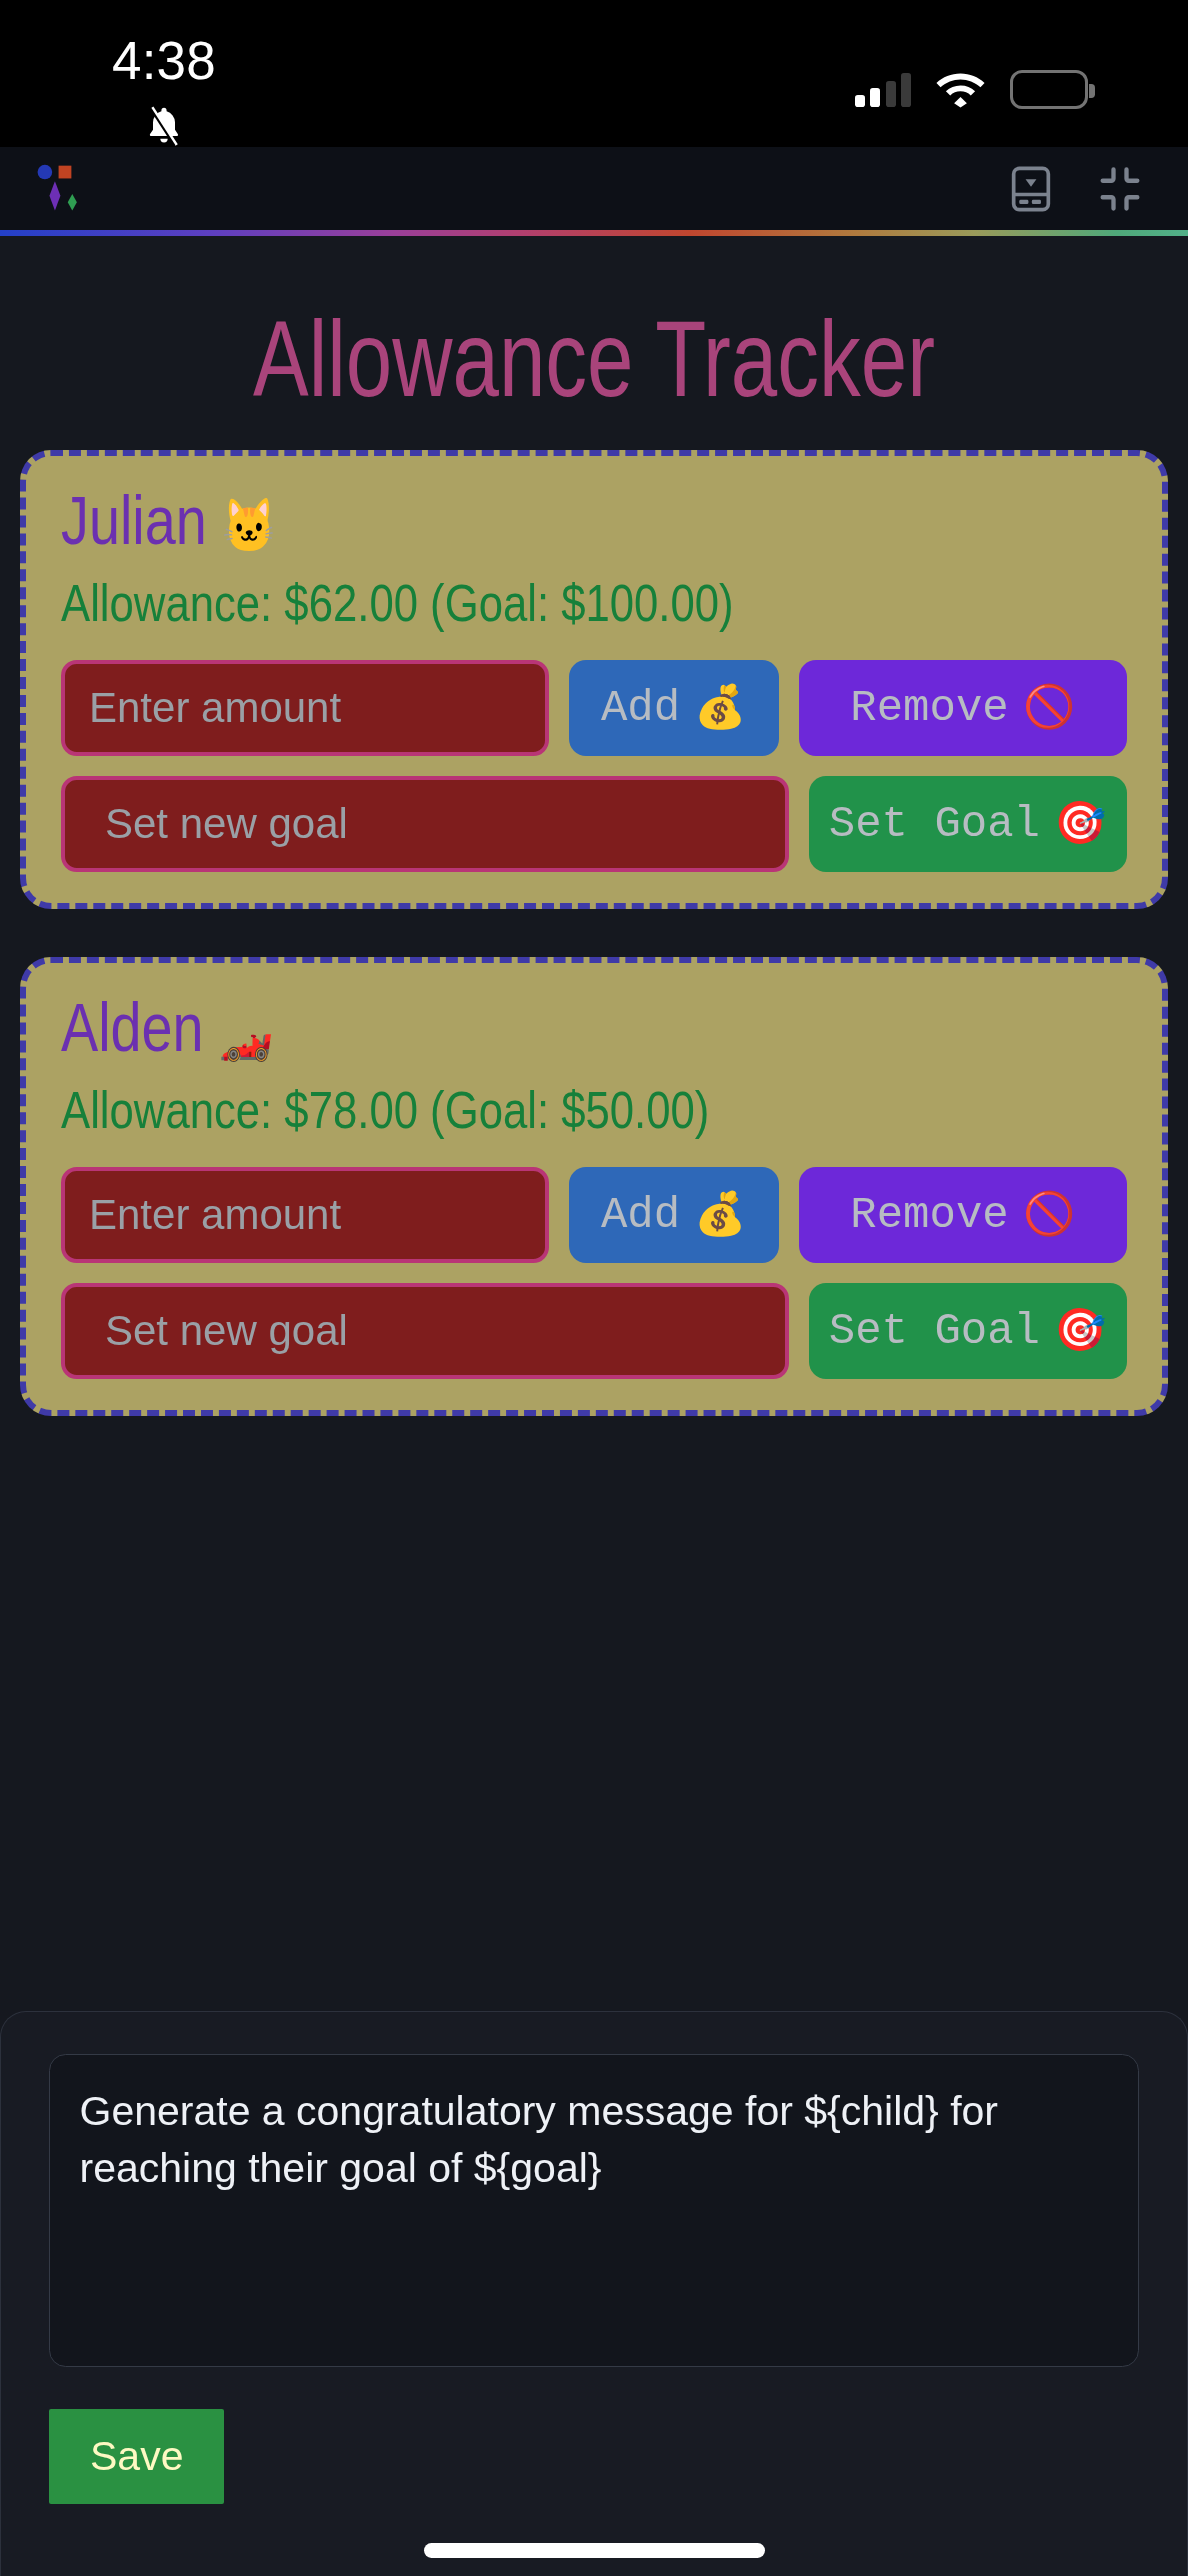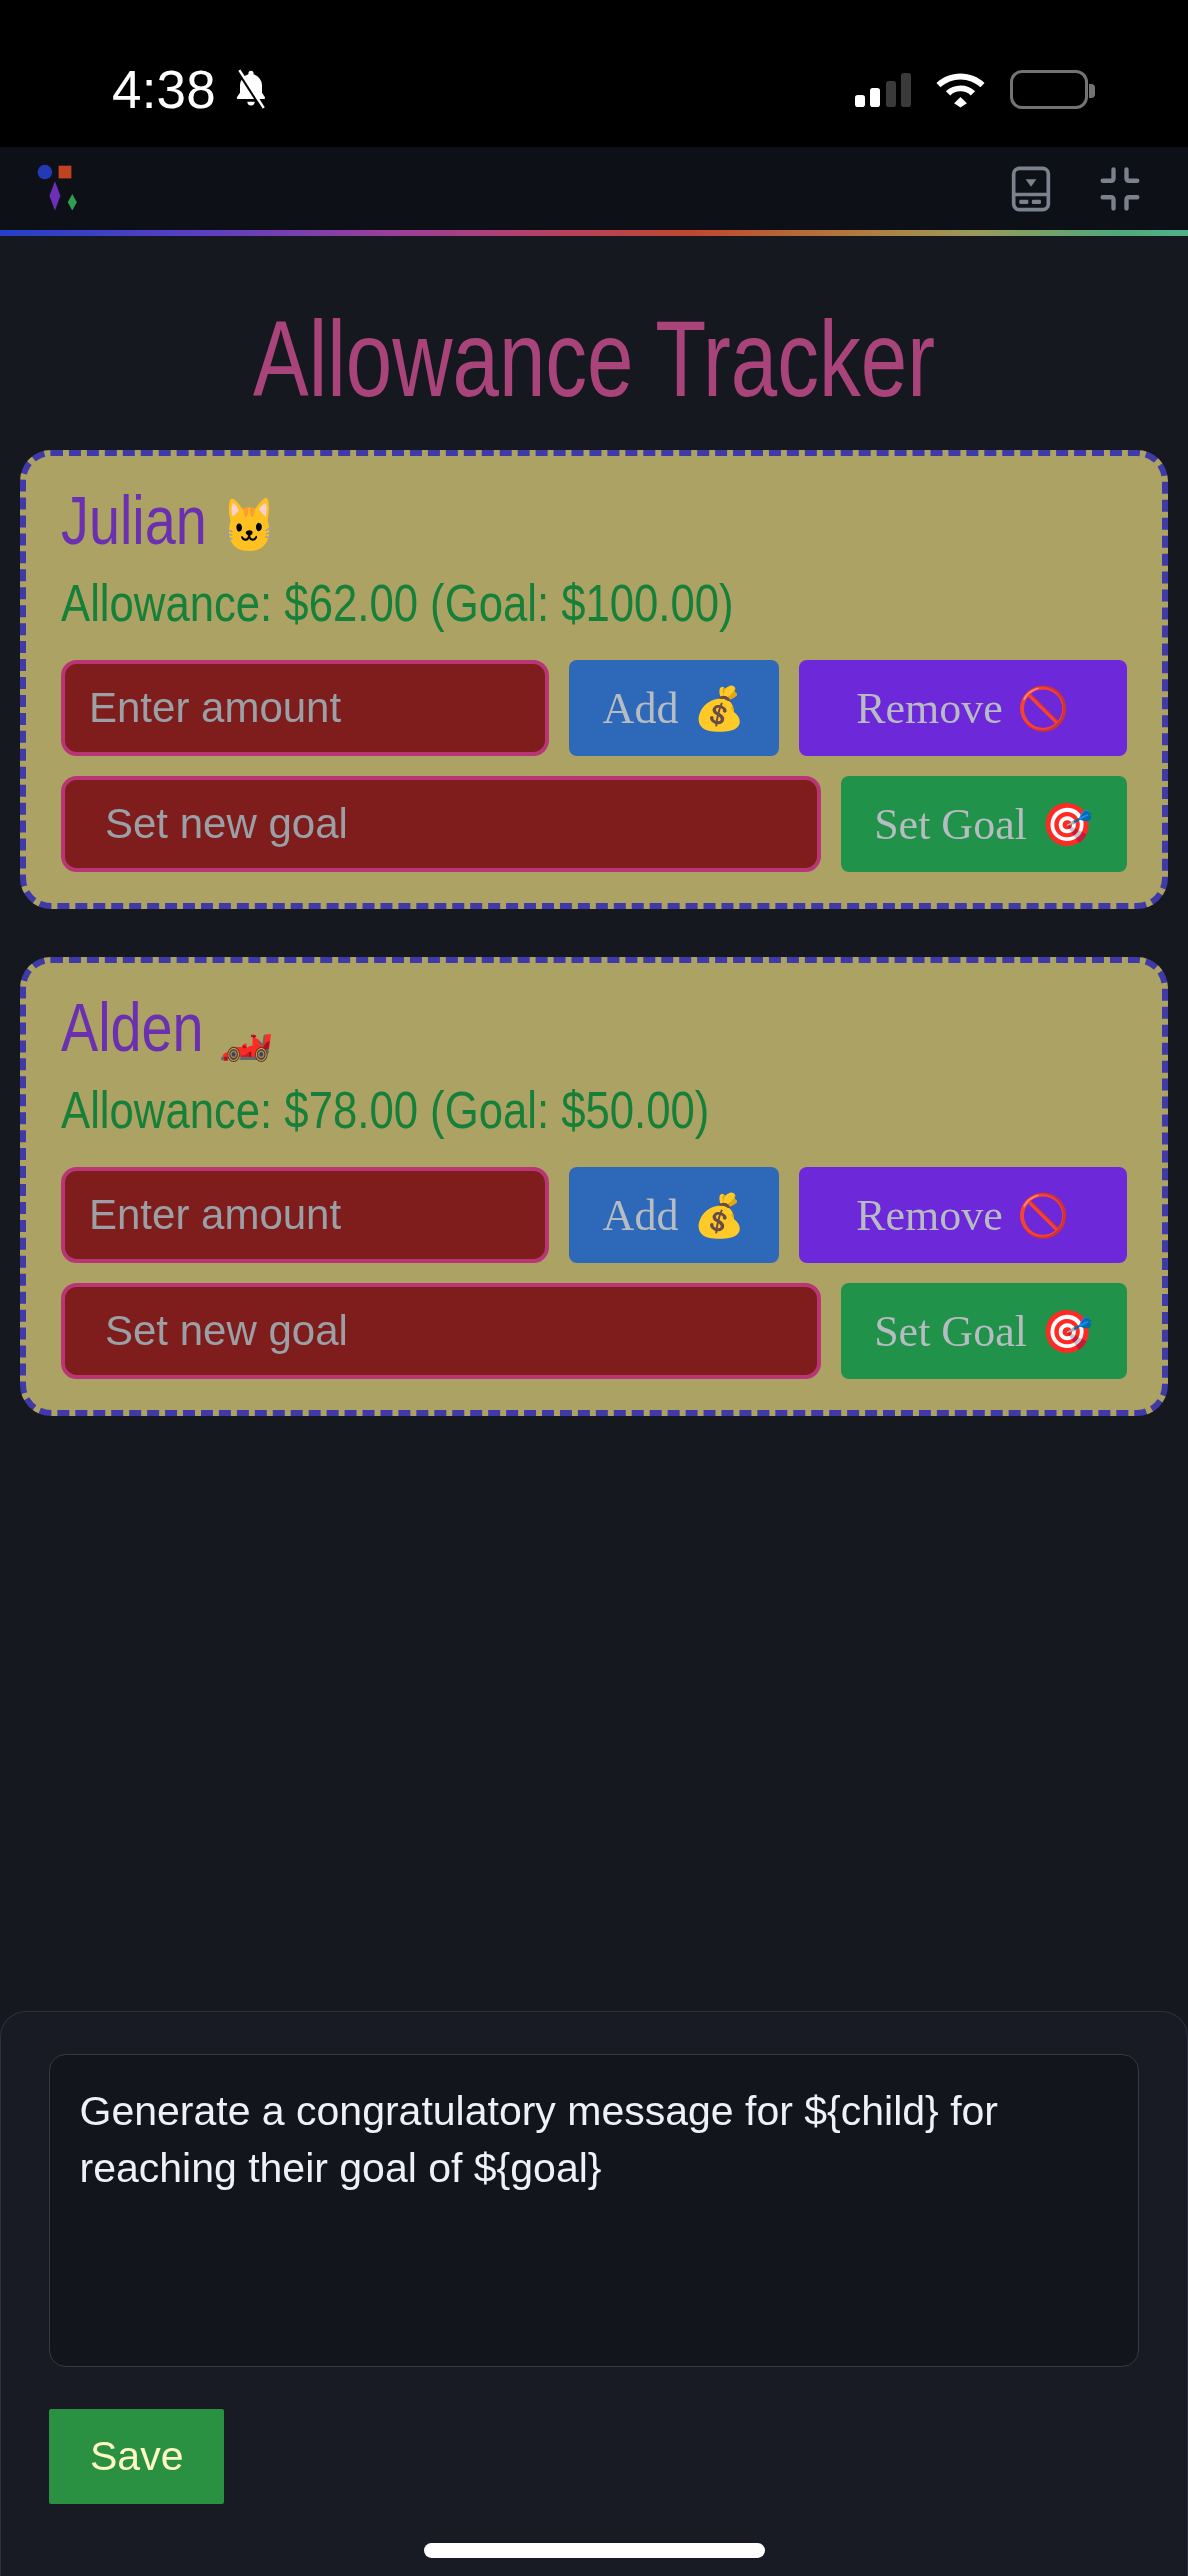--- a/index.html
+++ b/index.html
@@ -29,20 +29,21 @@
     align-items: center;
     justify-content: space-between;
     padding: 0 100px 0 112px;
     flex: 0 0 auto;
   }
   .status-left {
     display: flex;
     align-items: center;
     gap: 13px;
     margin-top: 31px;
+    flex-direction: column;
   }
   .clock {
     color: #ffffff;
     font-size: 53px;
     font-weight: 500;
     letter-spacing: 0.2px;
     font-family: "Liberation Sans", sans-serif;
   }
   .bell-off { width: 44px; height: 44px; display: block; }
 
@@ -172,25 +173,25 @@
     font-family: "Liberation Sans Narrow", "Liberation Sans", sans-serif;
     outline: none;
     min-width: 0;
   }
   .text-input::placeholder { color: #9aa0a6; opacity: 1; }
   .input-amount { flex: 0 0 488px; }
   .input-goal { flex: 1 1 auto; padding-left: 40px; }
 
   .btn {
     border: none;
-    border-radius: 8px;
+    border-radius: 17px;
     height: 96px;
     color: #b7bcc2;
     font-size: 44px;
-    font-family: Liberation Serif, serif;
+    font-family: Liberation Mono, monospace;
     display: flex;
     align-items: center;
     justify-content: center;
     gap: 14.7px;
     cursor: pointer;
     padding: 12px 20px;
     white-space: nowrap;
   }
   .btn .emoji { font-size: 42px; }
   .btn-add    { background: #2e68b8; flex: 0 0 210px; }

